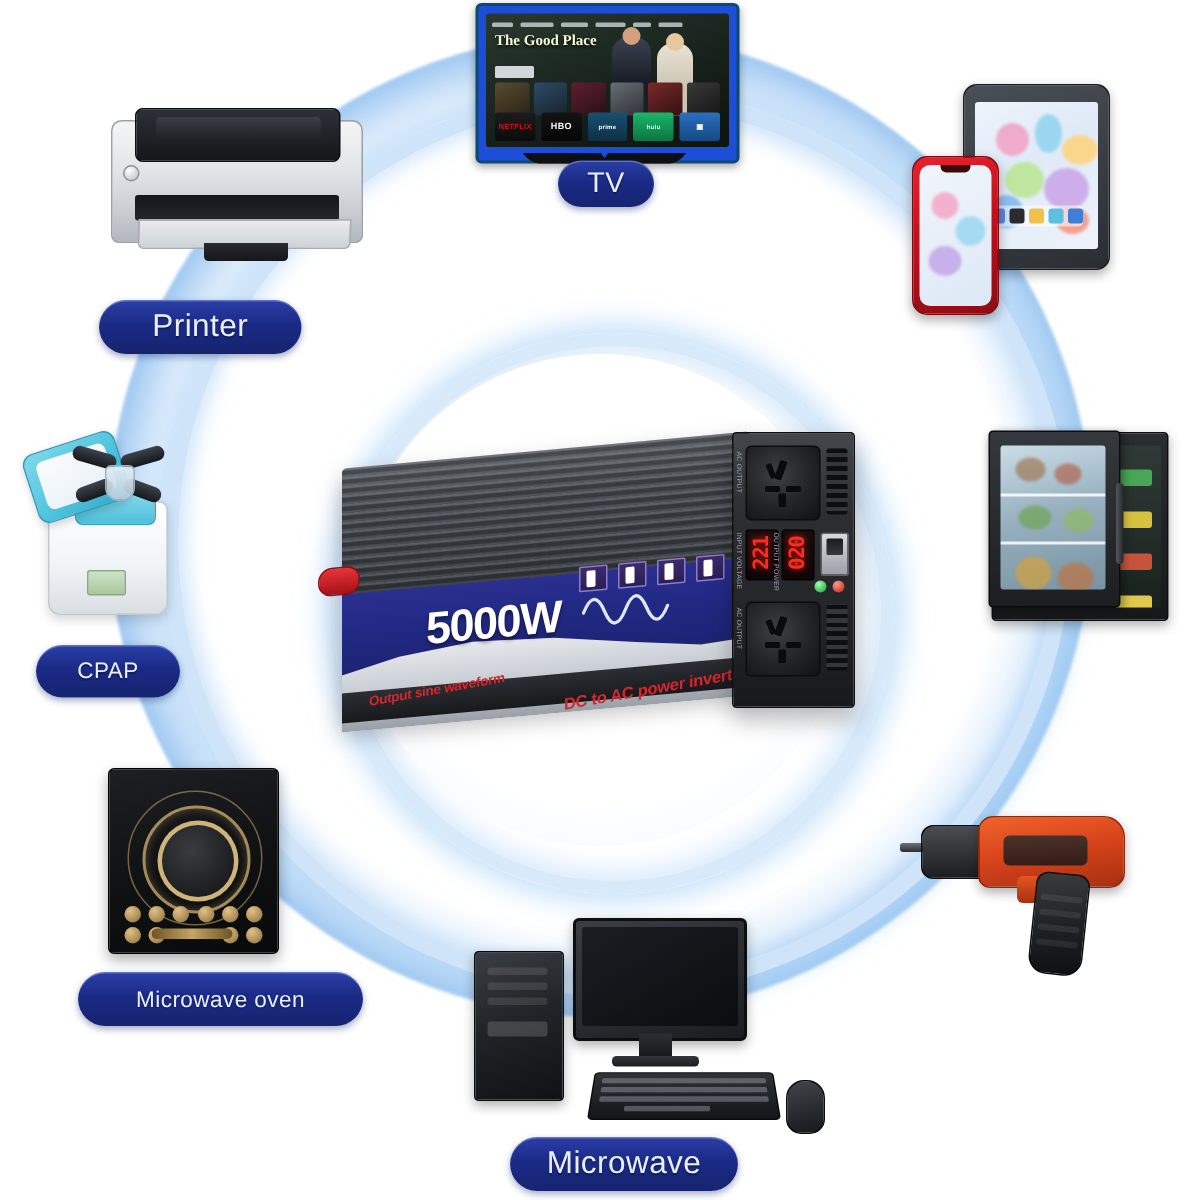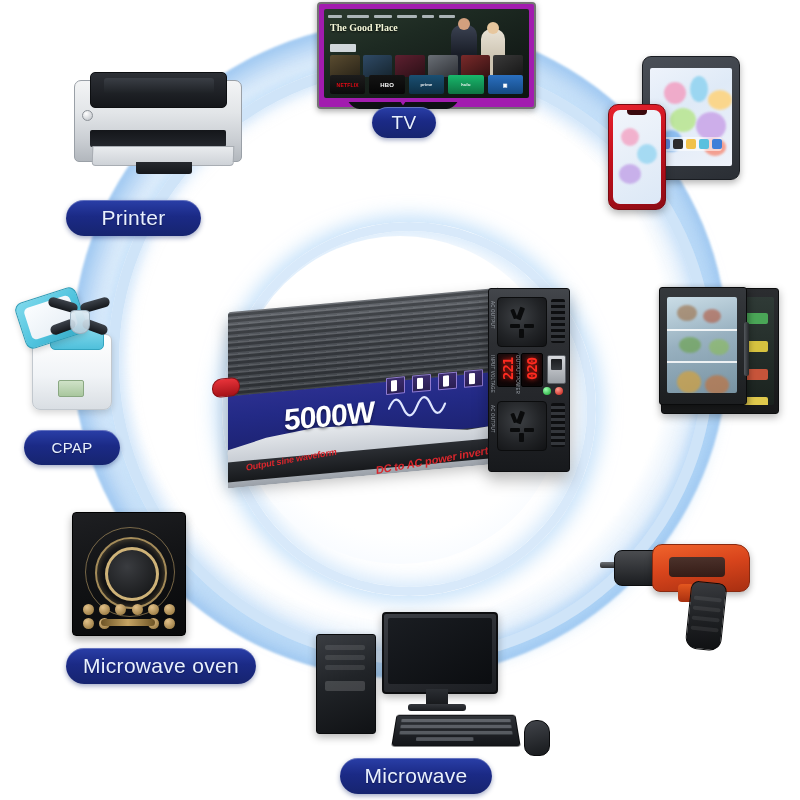--- a/index.html
+++ b/index.html
@@ -73,21 +73,21 @@
     background:linear-gradient(180deg,#14161a,#24272d);}
   .pr-out{position:absolute;left:40px;top:94px;width:140px;height:18px;border-radius:0 0 4px 4px;
     background:linear-gradient(180deg,#e9ebee,#ced2d7);border:1px solid #a8adb3;transform:skewX(-2deg);}
   .pr-out2{position:absolute;left:84px;top:110px;width:56px;height:12px;border-radius:0 0 3px 3px;
     background:linear-gradient(180deg,#26292e,#15171b);}
   .pr-btn{position:absolute;left:30px;top:58px;width:9px;height:9px;border-radius:50%;
     background:radial-gradient(circle at 35% 30%,#fff,#b9bec4);border:1px solid #8d9298;}
 
   
   .tv-bezel{position:absolute;left:0;top:0;width:172px;height:103px;border-radius:4px;
-    background:#a21caf;border:2px solid #737373;box-shadow:0 2px 6px rgba(0,0,0,.35);padding-left:43px;}
+    background:#1d4ed8;border:2px solid #0c4a6e;box-shadow:0 2px 6px rgba(0,0,0,.35);}
   .tv-scr{position:absolute;left:5px;top:5px;right:5px;bottom:9px;border-radius:2px;overflow:hidden;
     background:linear-gradient(160deg,#2b3a2e 0%,#1d2a22 35%,#141c18 70%,#0e1410 100%);}
   .tv-menu{position:absolute;left:4px;top:3px;right:4px;height:8px;display:flex;gap:5px;align-items:center;}
   .tv-menu i{display:block;height:3px;background:rgba(225,232,240,.72);border-radius:1px;}
   .tv-title{position:absolute;left:6px;top:14px;color:#f4f7d8;font-size:10px;font-weight:700;line-height:10px;
     text-shadow:0 1px 2px rgba(0,0,0,.8);font-family:"Liberation Serif",serif;}
   .tv-sub{position:absolute;left:6px;top:35px;width:26px;height:8px;border-radius:1px;background:rgba(240,244,250,.85);}
   .tv-people{position:absolute;right:8px;top:12px;width:78px;height:56px;}
   .p-man{position:absolute;left:8px;top:4px;width:26px;height:52px;background:linear-gradient(180deg,#3b4252 0%,#1a1e28 55%);border-radius:10px 10px 3px 3px;}
   .p-man:after{content:"";position:absolute;left:7px;top:-7px;width:12px;height:12px;border-radius:50%;background:#d3a07e;}
@@ -409,21 +409,21 @@
         <div class="ind-btn" style="right:18px;top:0"></div>
         <div class="ind-btn" style="right:2px;top:0"></div>
         <div class="ind-btn" style="left:2px;top:14px"></div>
         <div class="ind-btn" style="left:18px;top:14px"></div>
         <div class="ind-btn" style="right:18px;top:14px"></div>
         <div class="ind-btn" style="right:2px;top:14px"></div>
       </div>
       <div class="ind-slider"></div>
     </div>
   </div>
-  <div class="pill" style="left:66px;top:648px;width:190px;height:36px;font-size:21px;">
+  <div class="pill" style="left:52px;top:648px;width:190px;height:36px;font-size:15px;">
     <span>Microwave oven</span>
   </div>
 
   <div class="dev" style="left:14px;top:276px;width:142px;height:148px;">
     <div class="cp-base"></div>
     <div class="cp-tank"></div>
     <div class="cp-lid"></div>
     <div class="cp-disp"></div>
     <div class="mask">
       <div class="m-arm" style="left:0;top:4px;width:30px;transform:rotate(16deg)"></div>

